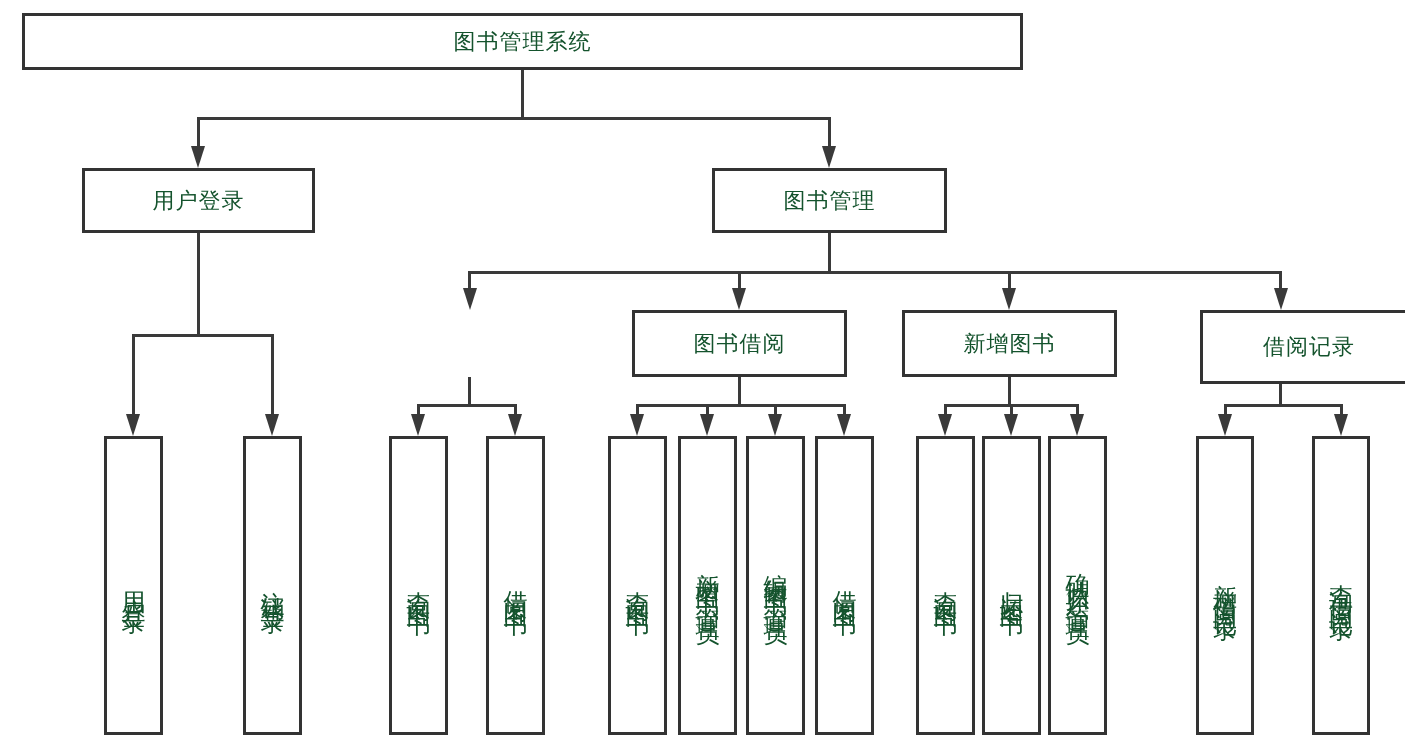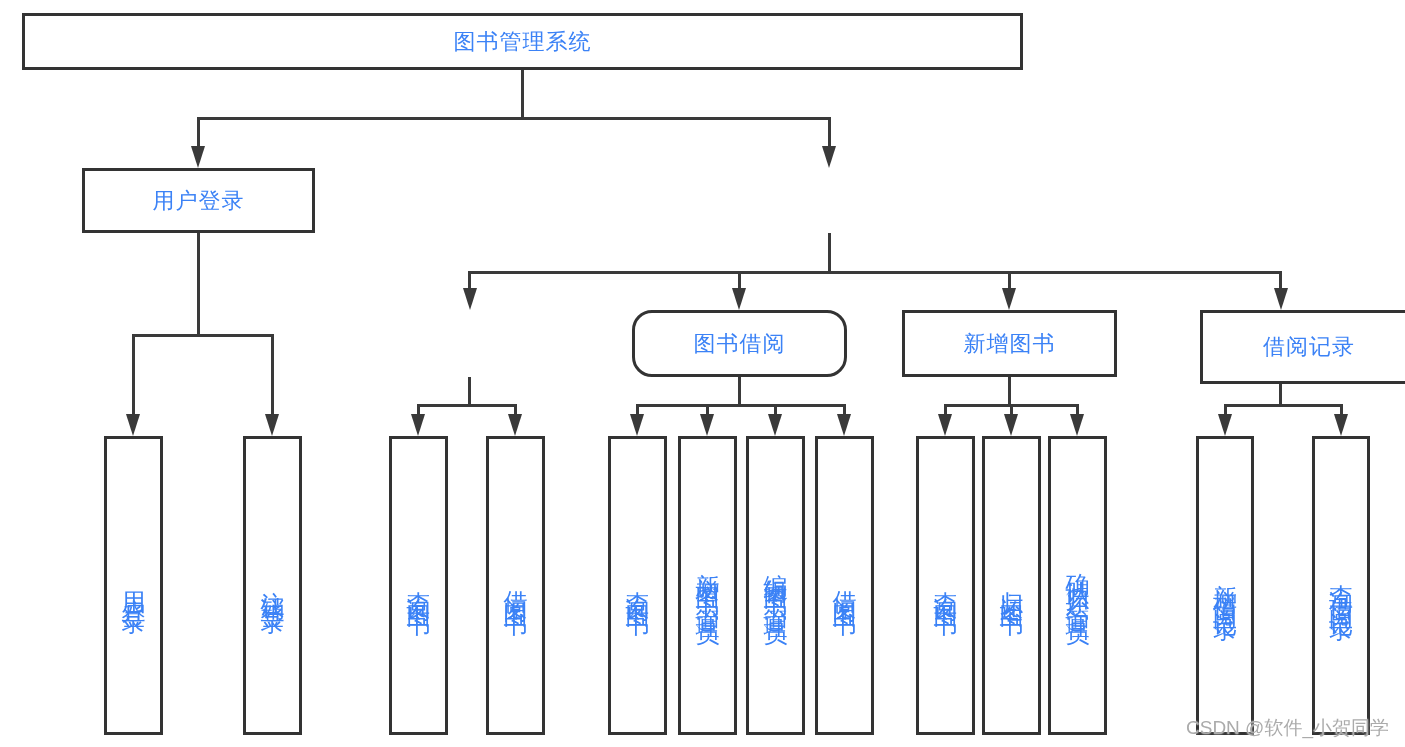--- a/index.html
+++ b/index.html
@@ -11,21 +11,21 @@
     overflow:hidden;
   }
   .box{
     position:absolute;
     box-sizing:border-box;
     border:3px solid #333333;
     background:#ffffff;
     display:flex;
     align-items:center;
     justify-content:center;
-    color:#3b82f6;
+    color:#14532d;
   }
   .box.h span{
     font-size:22px;
     letter-spacing:1px;
     white-space:nowrap;
   }
   .box.v span{
     writing-mode:vertical-rl;
     text-orientation:upright;
     font-size:24px;
@@ -116,22 +116,25 @@
   <div class="vl" style="left:1340px;top:404px;height:14px;"></div>
   <div class="ar" style="left:1334px;top:414px;"></div>
 
   <div class="box h" style="left:22px;top:13px;width:1001px;height:57px;">
     <span>图书管理系统</span>
   </div>
 
   <div class="box h" style="left:82px;top:168px;width:233px;height:65px;">
     <span>用户登录</span>
   </div>
+  <div class="box h" style="left:712px;top:168px;width:235px;height:65px;">
+    <span>图书管理</span>
+  </div>
 
-  <div class="box h" style="left:632px;top:310px;width:215px;height:67px;border-radius:20px;">
+  <div class="box h" style="left:632px;top:310px;width:215px;height:67px;">
     <span>图书借阅</span>
   </div>
   <div class="box h" style="left:902px;top:310px;width:215px;height:67px;">
     <span>新增图书</span>
   </div>
   <div class="box h" style="left:1200px;top:310px;width:218px;height:74px;">
     <span>借阅记录</span>
   </div>
 
   <div class="box v" style="left:104px;top:436px;width:59px;height:299px;">
@@ -171,15 +174,14 @@
     <span>确认归还（管理员）</span>
   </div>
 
   <div class="box v" style="left:1196px;top:436px;width:58px;height:299px;">
     <span>新增借阅记录</span>
   </div>
   <div class="box v" style="left:1312px;top:436px;width:58px;height:299px;">
     <span>查询借阅记录</span>
   </div>
 
-  <div class="watermark">CSDN @软件_小贺同学</div>
 
 </div>
 
 </body></html>

